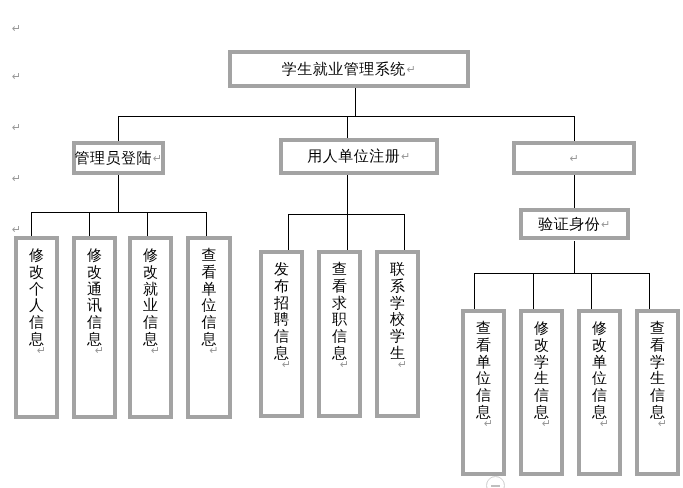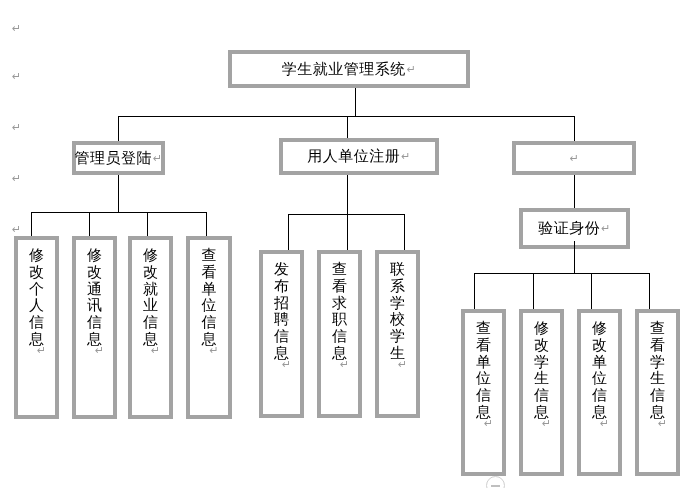--- a/index.html
+++ b/index.html
@@ -210,21 +210,21 @@
     <span class="ch">系</span>
     <span class="ch">学</span>
     <span class="ch">校</span>
     <span class="ch">学</span>
     <span class="ch">生</span>
     <span class="pilcrow">↵</span>
   </div>
 
   <div class="vline" style="left:574px; top:175px; height:33px;"></div>
 
-  <div class="box horiz" style="left:519px; top:208px; width:111px; height:41px;">
+  <div class="box horiz" style="left:519px; top:208px; width:111px; height:32px;">
     <span>验证身份</span>
       <span class="pilcrow">↵</span>
   </div>
 
   <div class="vline" style="left:574px; top:241px; height:32px;"></div>
   <div class="hline" style="left:474px; top:273px; width:176px;"></div>
   <div class="vline" style="left:474px; top:273px; height:36px;"></div>
   <div class="vline" style="left:533px; top:273px; height:36px;"></div>
   <div class="vline" style="left:591px; top:273px; height:36px;"></div>
   <div class="vline" style="left:649px; top:273px; height:36px;"></div>

